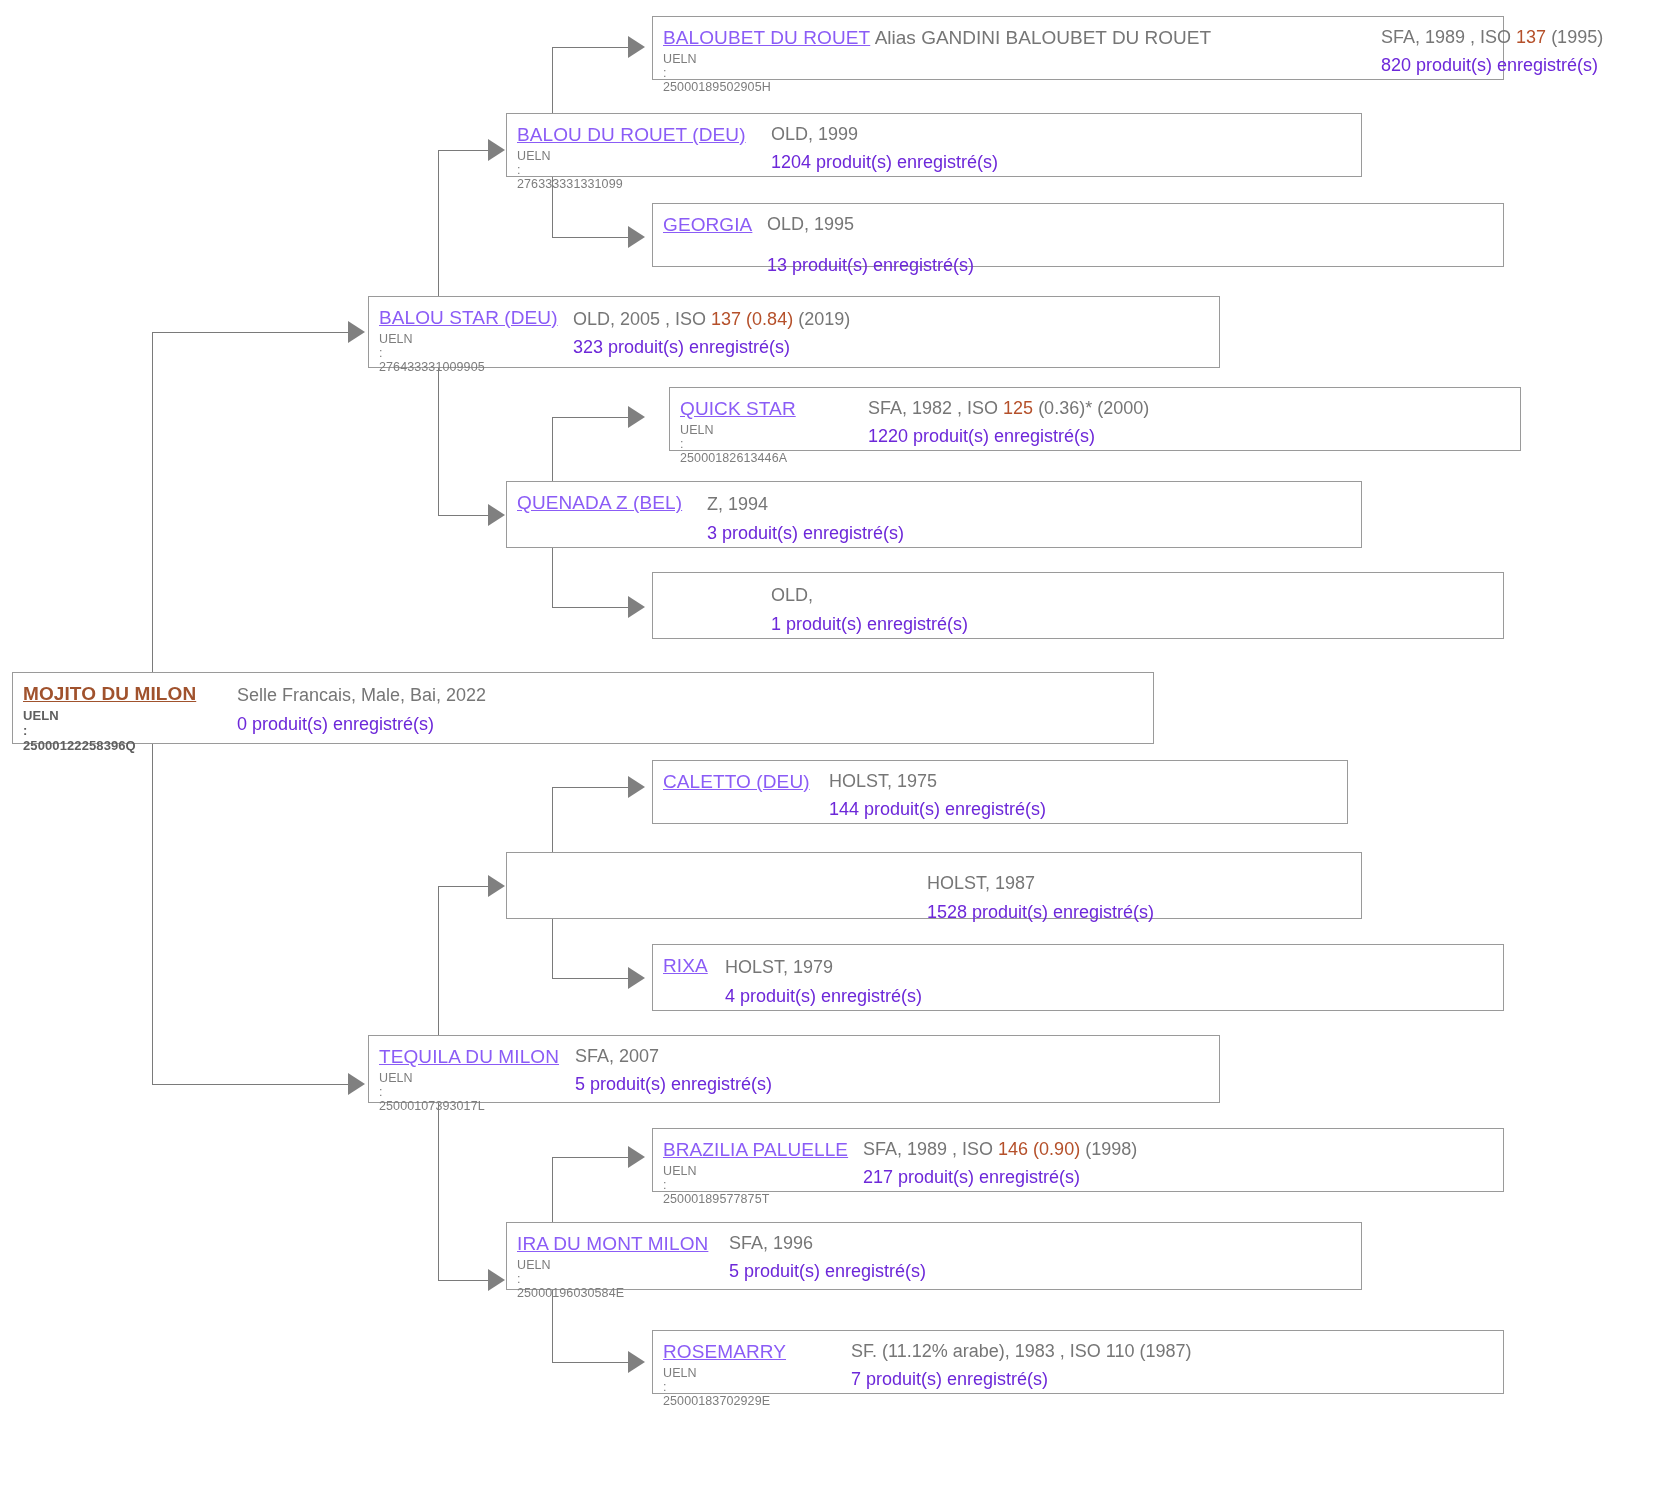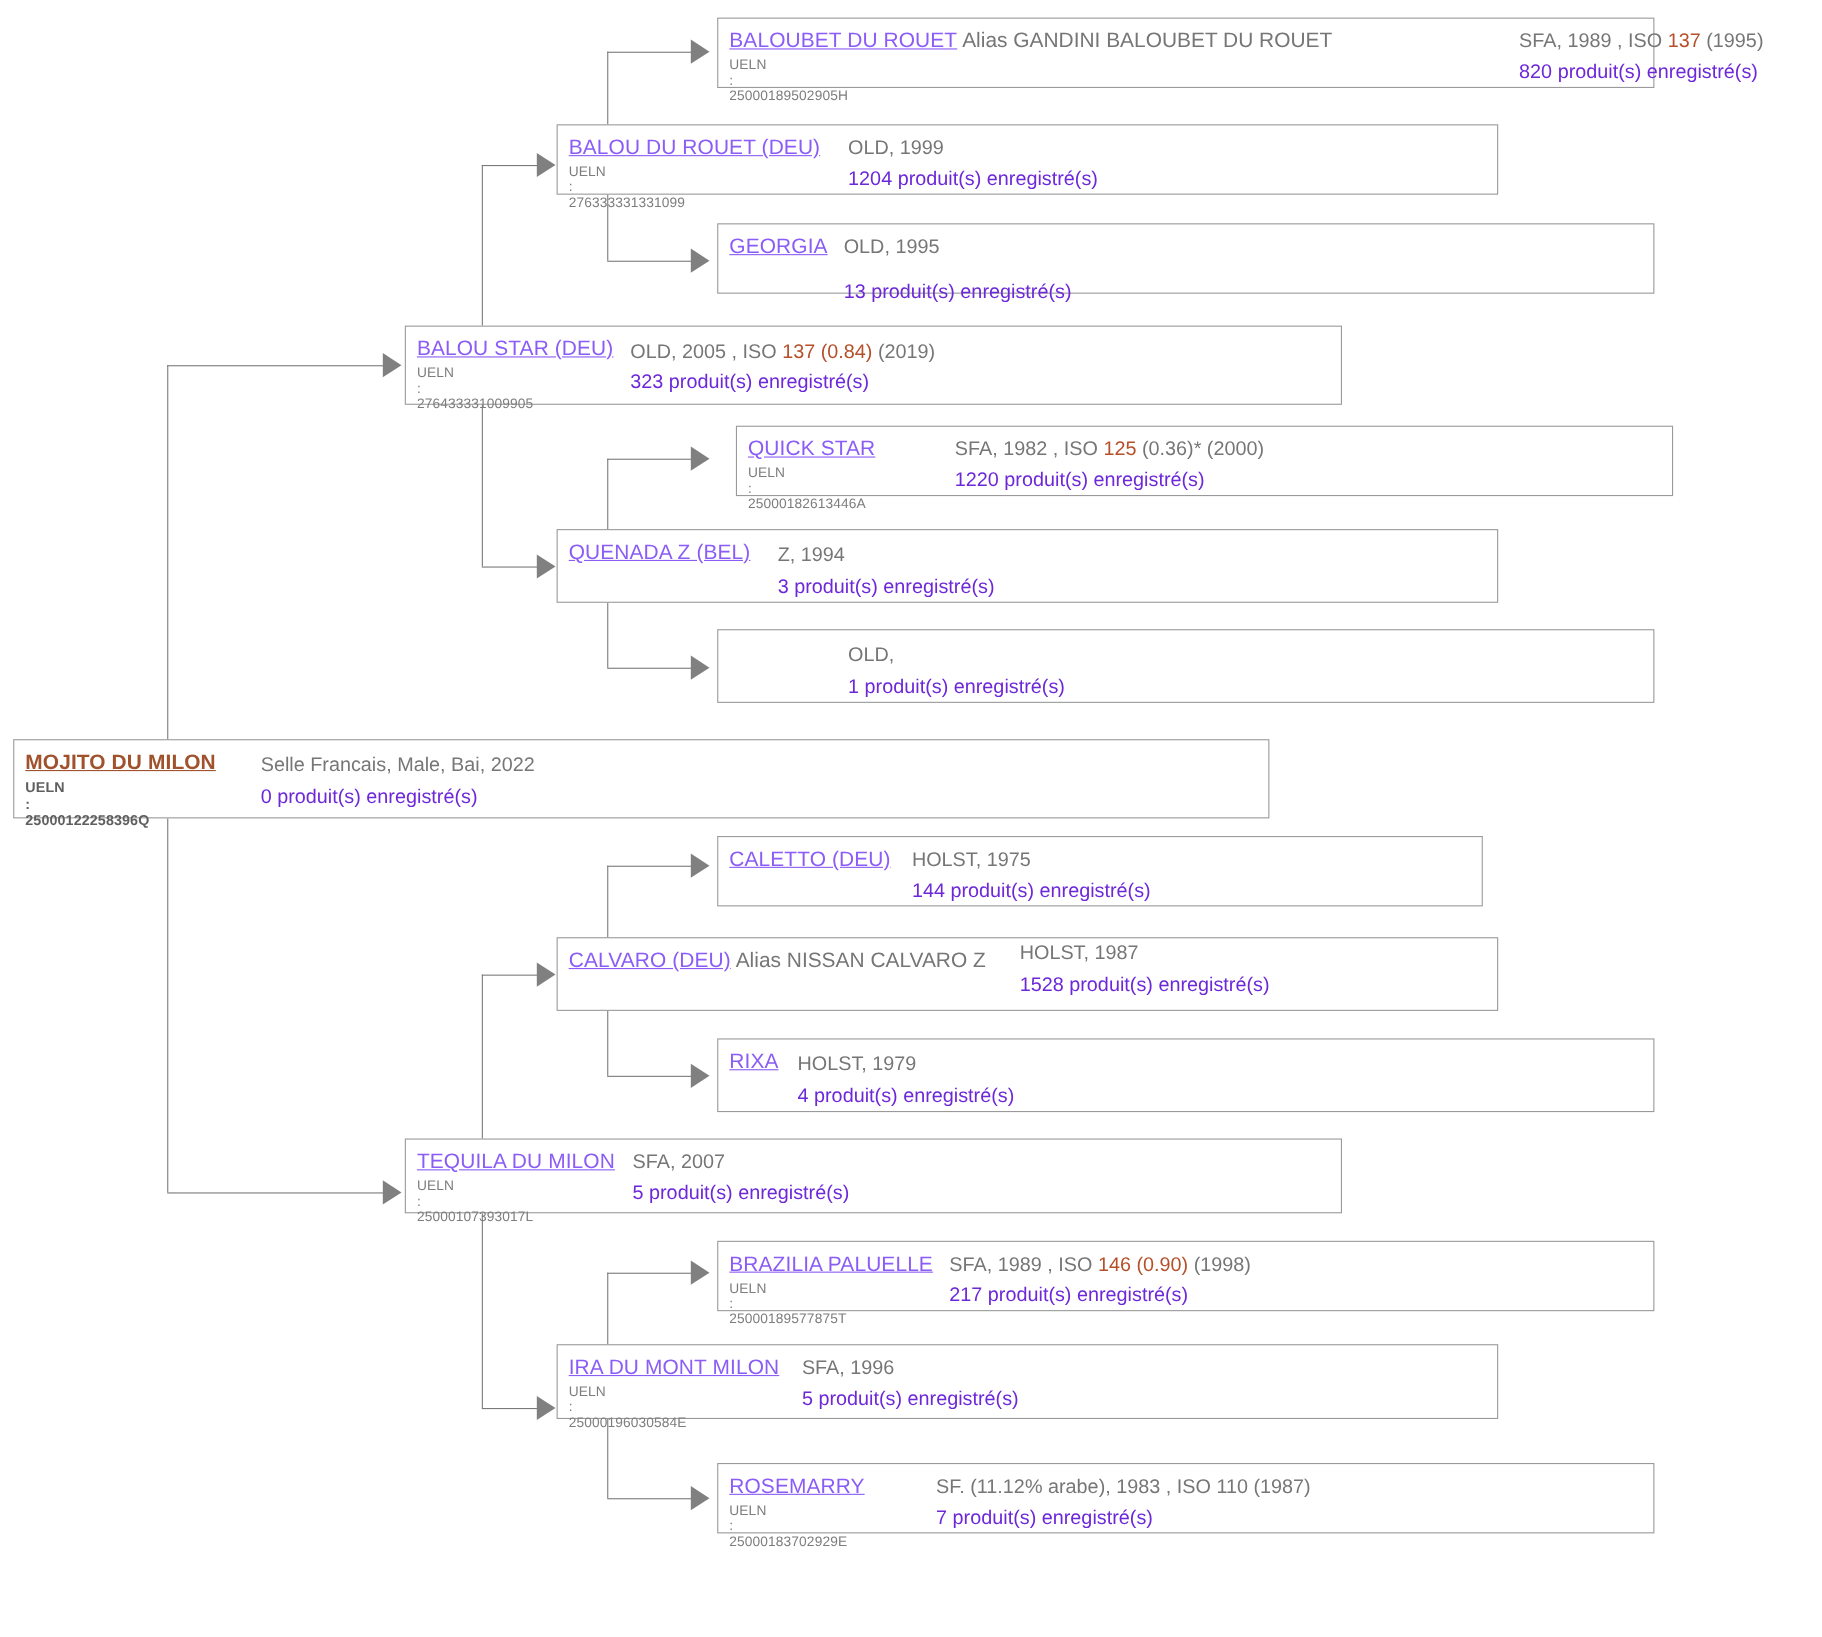--- a/index.html
+++ b/index.html
@@ -242,30 +242,21 @@
 
       </div>
     </div>
     <div style="position:absolute;left:176px;top:10px;">
       <div class="ln a info"><span>HOLST, 1975</span><span class="accent"></span><span></span></div>
       <div class="ln prog" style="margin-top:7px;">144 produit(s) enregistré(s)</div>
     </div>
   </div>
 
   <div class="box" style="left:506px;top:852px;width:856px;height:67px;">
-    <div class="inner">
-      <div class="colA" style="width:0;">
-        <div class="ln a">
-          <span class="hname">CALVARO (DEU)</span>
-          <span class="alias">Alias NISSAN CALVARO Z</span>
-        </div>
-
-      </div>
-    </div>
-    <div style="position:absolute;left:420px;top:3px;">
+    <div style="position:absolute;left:420px;top:20px;">
       <div class="ln a info"><span>HOLST, 1987</span><span class="accent"></span><span></span></div>
       <div class="ln prog" style="margin-top:8px;">1528 produit(s) enregistré(s)</div>
     </div>
   </div>
 
   <div class="box" style="left:652px;top:944px;width:852px;height:67px;">
     <div class="inner">
       <div class="colA" style="width:0;">
         <div class="ln a">
           <span class="hname">RIXA</span>

